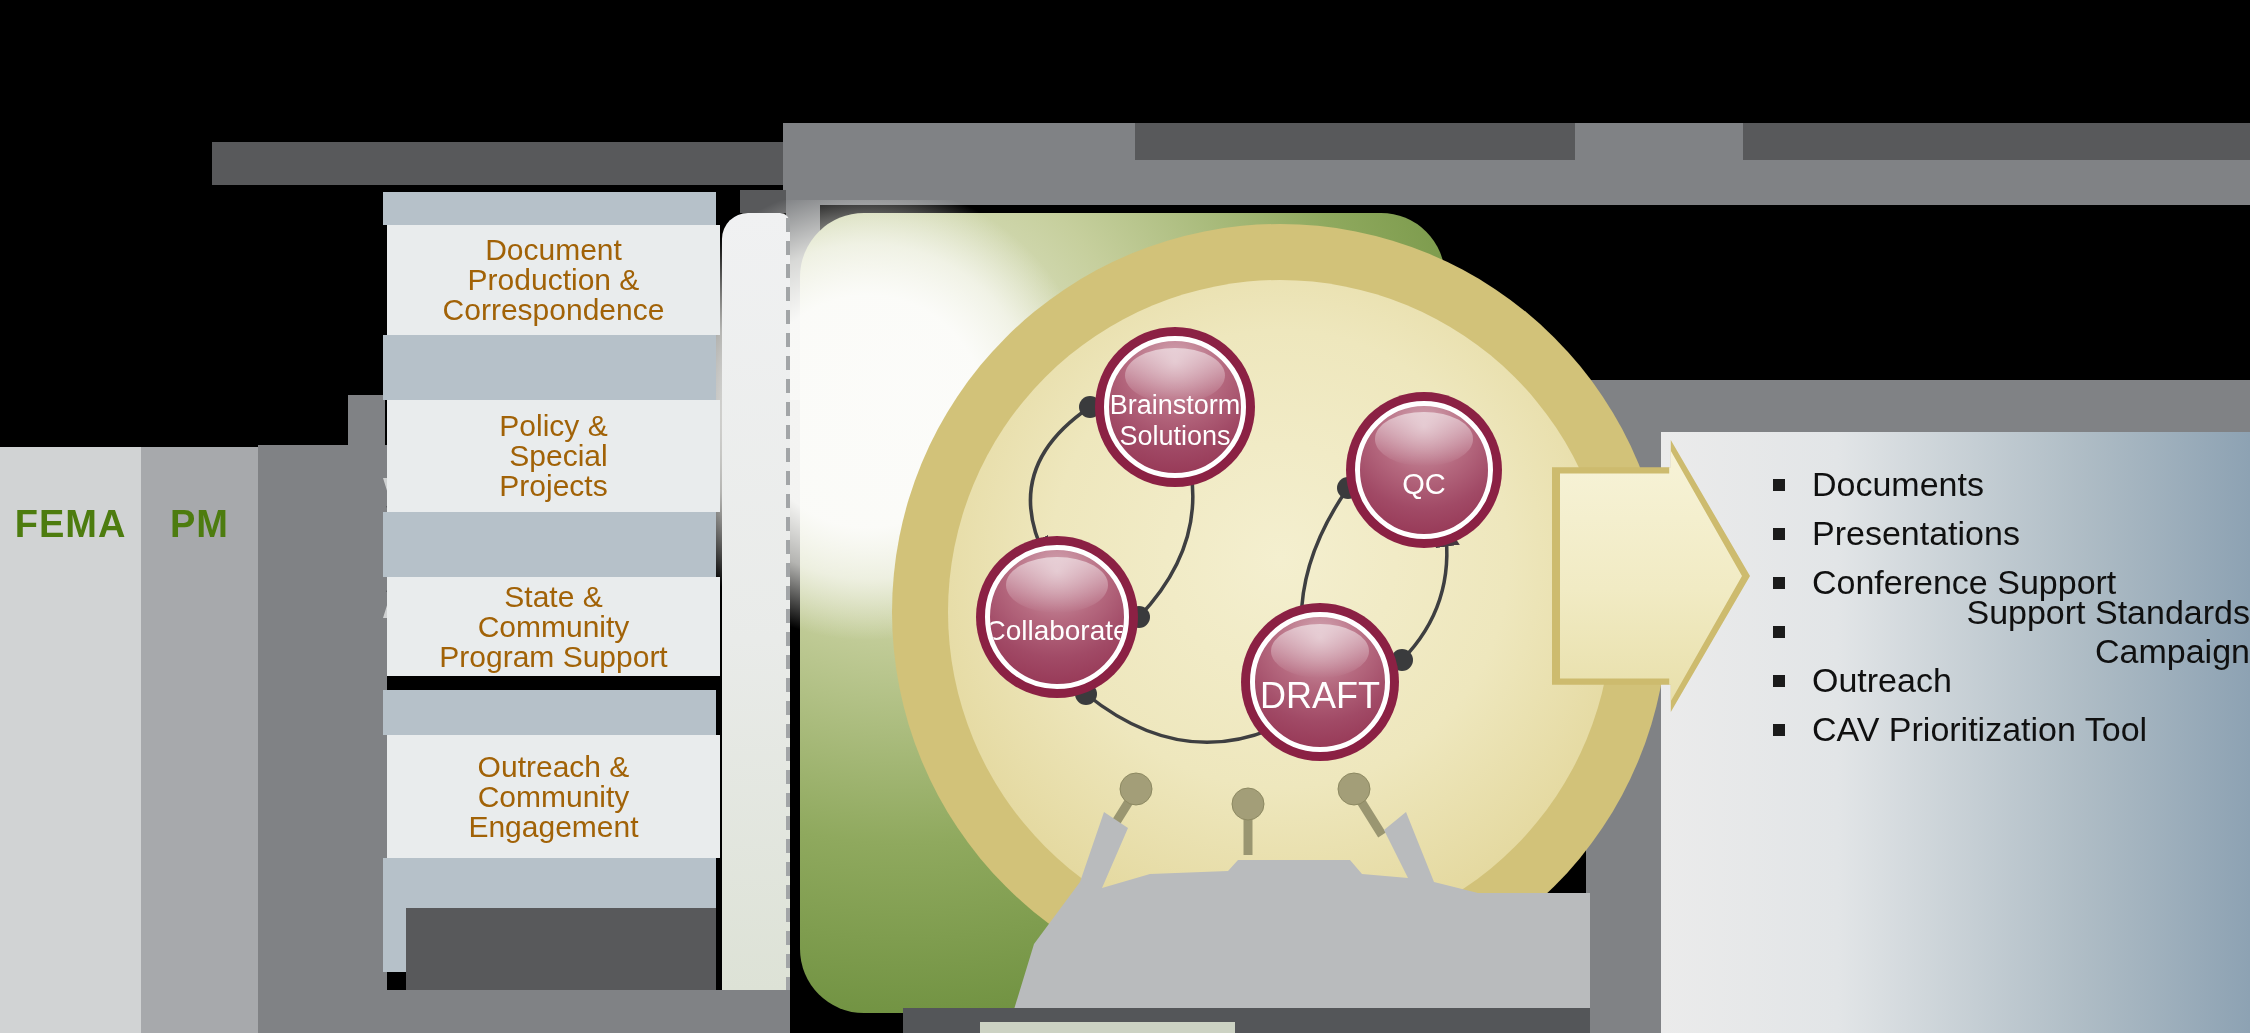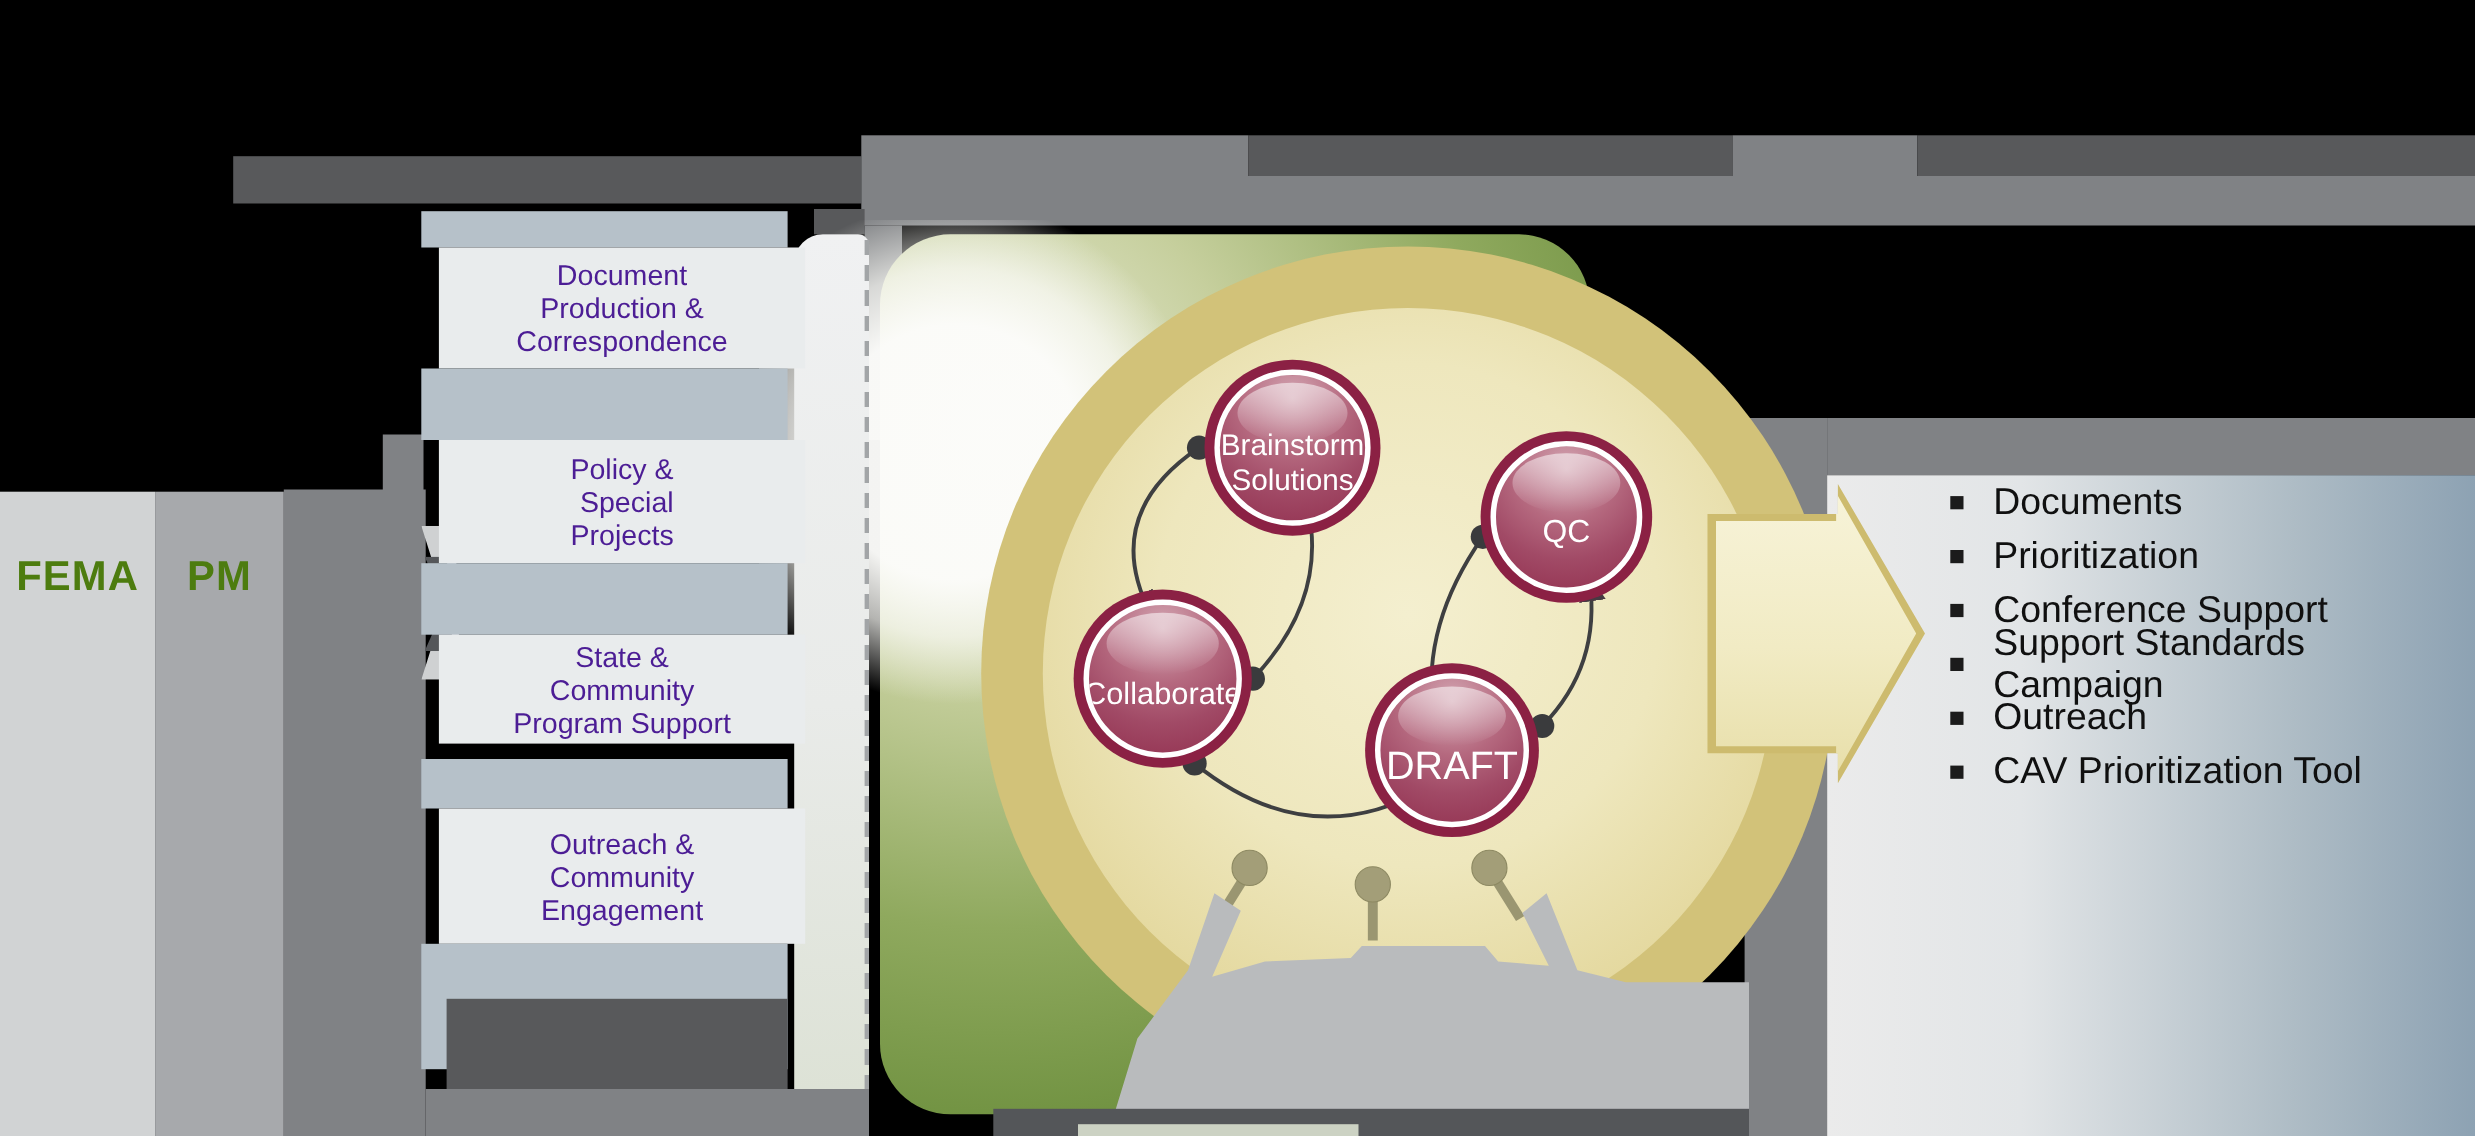--- a/index.html
+++ b/index.html
@@ -10,22 +10,22 @@
   .hbar{position:absolute;}
   
   .vband{position:absolute;top:447px;height:586px;}
   .band-label{position:absolute;top:500px;height:48px;display:flex;align-items:center;justify-content:center;
               font-size:38px;font-weight:bold;color:#4d7c0f;letter-spacing:1px;}
   
   .chev{position:absolute;clip-path:polygon(0 0,46% 0,100% 50%,46% 100%,0 100%,50% 50%);}
   
   #services{position:absolute;left:383px;top:192px;width:333px;height:780px;z-index:5;}
   .svc-cap{position:absolute;left:0;width:333px;background:#b6c1c9;}
-  .svc-box{position:absolute;left:16px;width:333px;background:#e9eced;display:flex;align-items:center;justify-content:center;
-           text-align:center;font-size:26px;line-height:30px;color:#4c1d95;white-space:pre-line;}
+  .svc-box{position:absolute;left:4px;width:333px;background:#e9eced;display:flex;align-items:center;justify-content:center;
+           text-align:center;font-size:30px;line-height:30px;color:#a16207;white-space:pre-line;}
   
   #glow{position:absolute;left:690px;top:200px;width:370px;height:470px;z-index:3;
         background:radial-gradient(circle at 48% 45%, rgba(252,252,250,0.97) 0 36%, rgba(250,250,246,0.72) 52%, rgba(250,250,246,0) 71%);}
   #whitestrip{position:absolute;left:722px;top:213px;width:68px;height:777px;z-index:4;
         border-radius:26px 10px 0 0;
         background:linear-gradient(180deg,#f0f1f2 0%,#e9ebe9 55%,#dde2d6 100%);}
   #greensq{position:absolute;left:800px;top:213px;width:645px;height:800px;border-radius:64px;z-index:2;
         background:radial-gradient(circle at 16% 22%, #eef0e0 0%, #c6cf9d 28%, #8fa95e 55%, #6f9140 78%, #6a8c3d 100%);}
   #tanring{position:absolute;left:892px;top:224px;width:776px;height:776px;border-radius:50%;z-index:4;
         background:#d2c279;}
@@ -38,21 +38,21 @@
   .node-inner{position:absolute;inset:9px;border:5px solid #fff;border-radius:50%;overflow:hidden;
         background:radial-gradient(circle at 50% 16%, #d4a8b4 0%, #b5697f 38%, #a14a66 66%, #92304f 100%);
         display:flex;align-items:center;justify-content:center;text-align:center;
         color:#fff;white-space:pre-line;}
   .node-inner::before{content:"";position:absolute;left:12%;right:12%;top:5%;height:42%;border-radius:50%;
         background:linear-gradient(180deg,rgba(255,255,255,0.55),rgba(255,255,255,0));}
   .node-text{position:relative;z-index:1;margin-top:28px;}
   
   #out-box{position:absolute;left:1661px;top:432px;width:589px;height:601px;z-index:2;
         background:linear-gradient(to right,#ebebeb 0%,#e2e5e7 30%,#aebcc5 72%,#8da2b3 100%);}
-  #out-list{position:absolute;left:112px;top:0;list-style:none;margin:0;padding:0;}
+  #out-list{position:absolute;left:112px;top:28px;list-style:none;margin:0;padding:0;text-align:right;}
   #out-list li{display:flex;align-items:center;height:49px;font-size:34px;color:#101010;}
   #out-list .sq{width:12px;height:12px;background:#1b1b1b;margin-right:27px;flex:0 0 auto;}
   #tanarrow{position:absolute;left:1552px;top:440px;width:198px;height:272px;z-index:5;background:#cdbb6e;
         clip-path:polygon(0 10%,60% 10%,60% 0,100% 50%,60% 100%,60% 90%,0 90%);}
   #tanarrow-fill{position:absolute;inset:8px;background:linear-gradient(180deg,#f7f3d8 0%,#f1ebc4 55%,#e8dfaa 100%);
         clip-path:polygon(0 10%,60% 10%,60% 0,100% 50%,60% 100%,60% 90%,0 90%);}
 </style>
 </head>
 <body>
 
@@ -117,21 +117,21 @@
   <div class="abs" style="left:1661px;top:380px;width:589px;height:52px;background:#808285;z-index:1;"></div>
 
   <div id="out-box">
     <ul id="out-list">
       <li>
           <span class="sq"></span>
           <span>Documents</span>
         </li>
       <li>
           <span class="sq"></span>
-          <span>Prioritization</span>
+          <span>Presentations</span>
         </li>
       <li>
           <span class="sq"></span>
           <span>Conference Support</span>
         </li>
       <li>
           <span class="sq"></span>
           <span>Support Standards Campaign</span>
         </li>
       <li>

